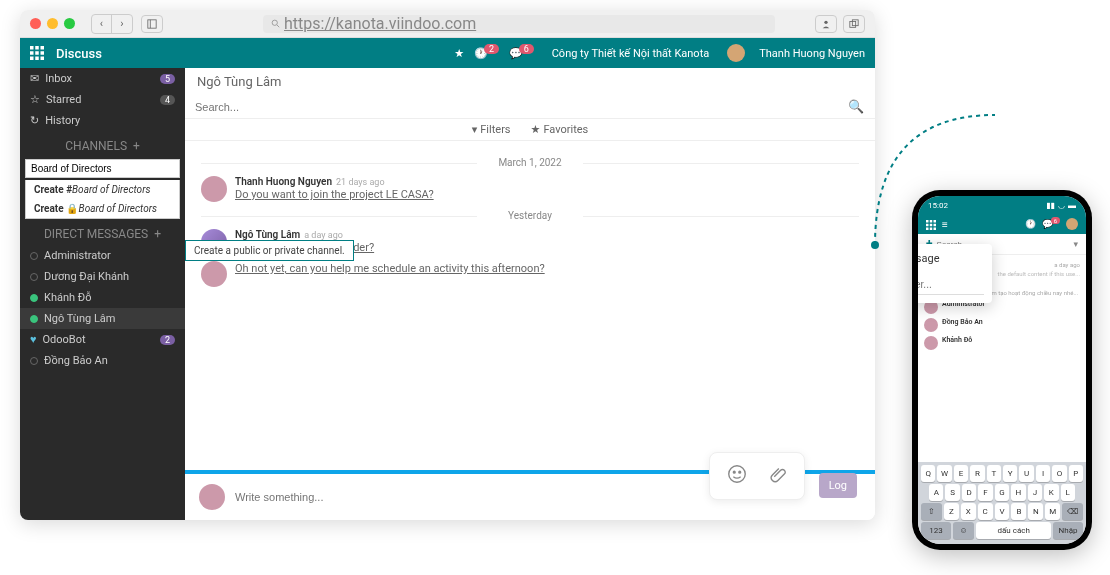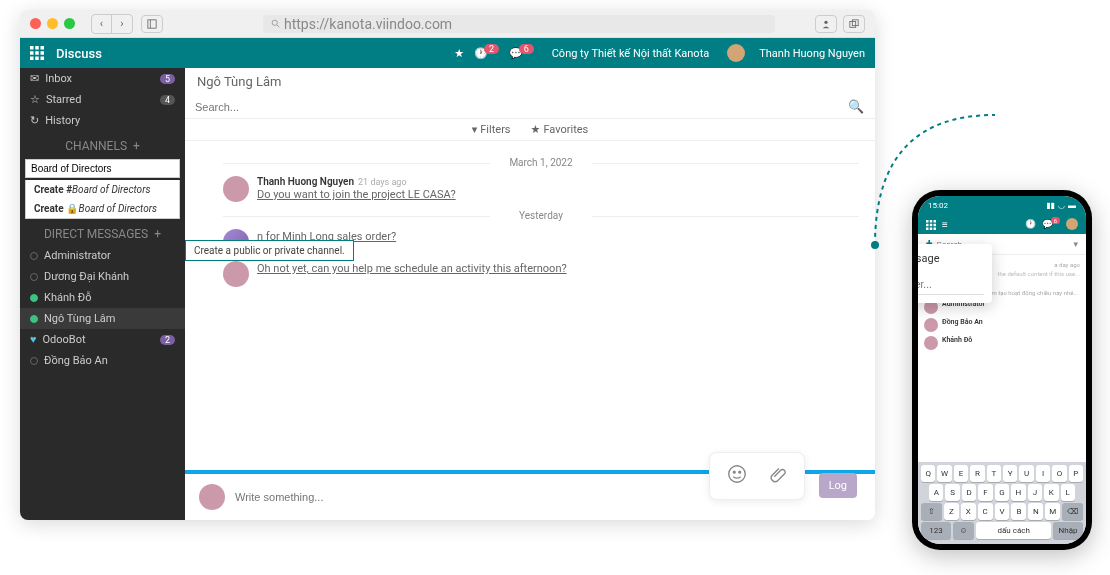--- a/index.html
+++ b/index.html
@@ -11,21 +11,21 @@
 .titlebar { height: 28px; background: #f0f0f0; display: flex; align-items: center; padding: 0 10px; border-bottom: 1px solid #ddd; }
 .traffic { display: flex; gap: 6px; }
 .dot { width: 11px; height: 11px; border-radius: 50%; }
 .dot.red { background: #ff5f57; }
 .dot.yellow { background: #ffbd2e; }
 .dot.green { background: #28ca42; }
 .navarrows { margin-left: 16px; display: flex; gap: 0; border: 1px solid #ccc; border-radius: 4px; overflow: hidden; }
 .navarrows span { width: 20px; height: 18px; display: flex; align-items: center; justify-content: center; font-size: 11px; color: #666; cursor: pointer; }
 .navarrows span:first-child { border-right: 1px solid #ccc; }
 .sidebar-toggle { margin-left: 8px; width: 22px; height: 18px; border: 1px solid #ccc; border-radius: 4px; display: flex; align-items: center; justify-content: center; font-size: 10px; color: #666; }
-.urlbar { flex: 1; margin: 0 40px 0 100px; height: 18px; background: #e8e8e8; border-radius: 4px; display: flex; align-items: center; padding: 0 8px; font-size: 14px; color: #888; }
+.urlbar { flex: 1; margin: 0 40px 0 100px; height: 18px; background: #e8e8e8; border-radius: 4px; display: flex; align-items: center; padding: 0 8px; font-size: 16px; color: #888; text-decoration: underline; }
 .urlbar svg { width: 9px; height: 9px; margin-right: 4px; fill: #888; }
 .titlebar-right { display: flex; gap: 6px; }
 .titlebar-right span { width: 22px; height: 18px; border: 1px solid #ccc; border-radius: 4px; display: flex; align-items: center; justify-content: center; font-size: 11px; color: #666; }
 
 .topnav { height: 30px; background: #017e84; color: #fff; display: flex; align-items: center; padding: 0 10px; font-size: 13px; }
 .apps-icon { width: 14px; height: 14px; display: inline-block; margin-right: 12px; }
 .apps-icon svg { fill: #fff; }
 .topnav-title { font-weight: 500; }
 .topnav-spacer { flex: 1; }
 .topnav-icons { display: flex; align-items: center; gap: 10px; font-size: 11px; }
@@ -51,21 +51,21 @@
 .sb-suggest em { font-style: italic; }
 
 .content { flex: 1; display: flex; flex-direction: column; background: #fff; position: relative; }
 .content-breadcrumb { padding: 6px 12px; font-size: 13px; color: #666; }
 .searchrow { display: flex; align-items: center; border-bottom: 1px solid #eee; padding: 4px 10px; }
 .searchrow input { border: none; flex: 1; font-size: 11px; color: #888; outline: none; }
 .searchrow .sicon { color: #888; font-size: 13px; }
 .filterrow { display: flex; gap: 20px; justify-content: center; padding: 4px; font-size: 11px; color: #666; border-bottom: 1px solid #eee; }
 .filterrow span { cursor: pointer; display: flex; align-items: center; gap: 3px; }
 
-.msgs { flex: 1; overflow-y: auto; padding: 8px 16px; font-size: 11px; color: #555; margin-left: 22px; }
+.msgs { flex: 1; overflow-y: auto; padding: 8px 16px; font-size: 11px; color: #555; }
 .date-sep { text-align: center; font-size: 10px; color: #888; margin: 8px 0; position: relative; }
 .date-sep::before, .date-sep::after { content: ""; position: absolute; top: 50%; width: 42%; height: 1px; background: #eee; }
 .date-sep::before { left: 0; }
 .date-sep::after { right: 0; }
 .msg { display: flex; gap: 8px; margin: 6px 0; }
 .msg .av { width: 26px; height: 26px; border-radius: 50%; background: #c9a; flex-shrink: 0; }
 .msg .av.purple { background: linear-gradient(135deg, #a78bda, #7a5fa3); }
 .msg .body { flex: 1; }
 .msg .hdr { font-size: 10px; }
 .msg .hdr .name { font-weight: 600; color: #333; }
@@ -265,20 +265,21 @@
           <div class="av"></div>
           <div class="body">
             <div class="hdr"><span class="name">Thanh Huong Nguyen</span><span class="time">21 days ago</span></div>
             <div class="text">Do you want to join the project LE CASA?</div>
           </div>
         </div>
         <div class="date-sep">Yesterday</div>
         <div class="msg">
           <div class="av purple"></div>
           <div class="body">
+            <div class="hdr"><span class="name">Ngô Tùng Lâm</span><span class="time">a day ago</span></div>
             <div class="text">n for Minh Long sales order?</div>
           </div>
         </div>
         <div class="msg">
           <div class="av"></div>
           <div class="body">
             <div class="text">Oh not yet, can you help me schedule an activity this afternoon?</div>
           </div>
         </div>
       </div>

